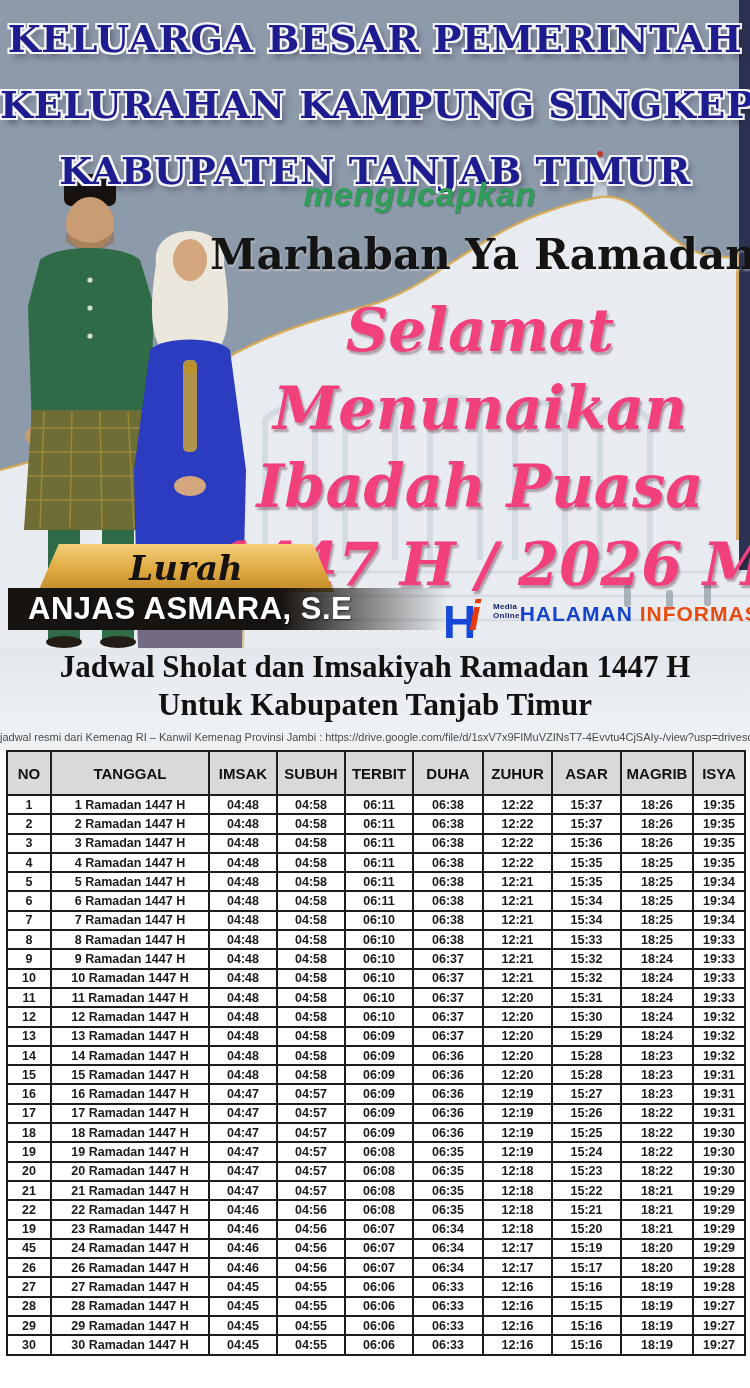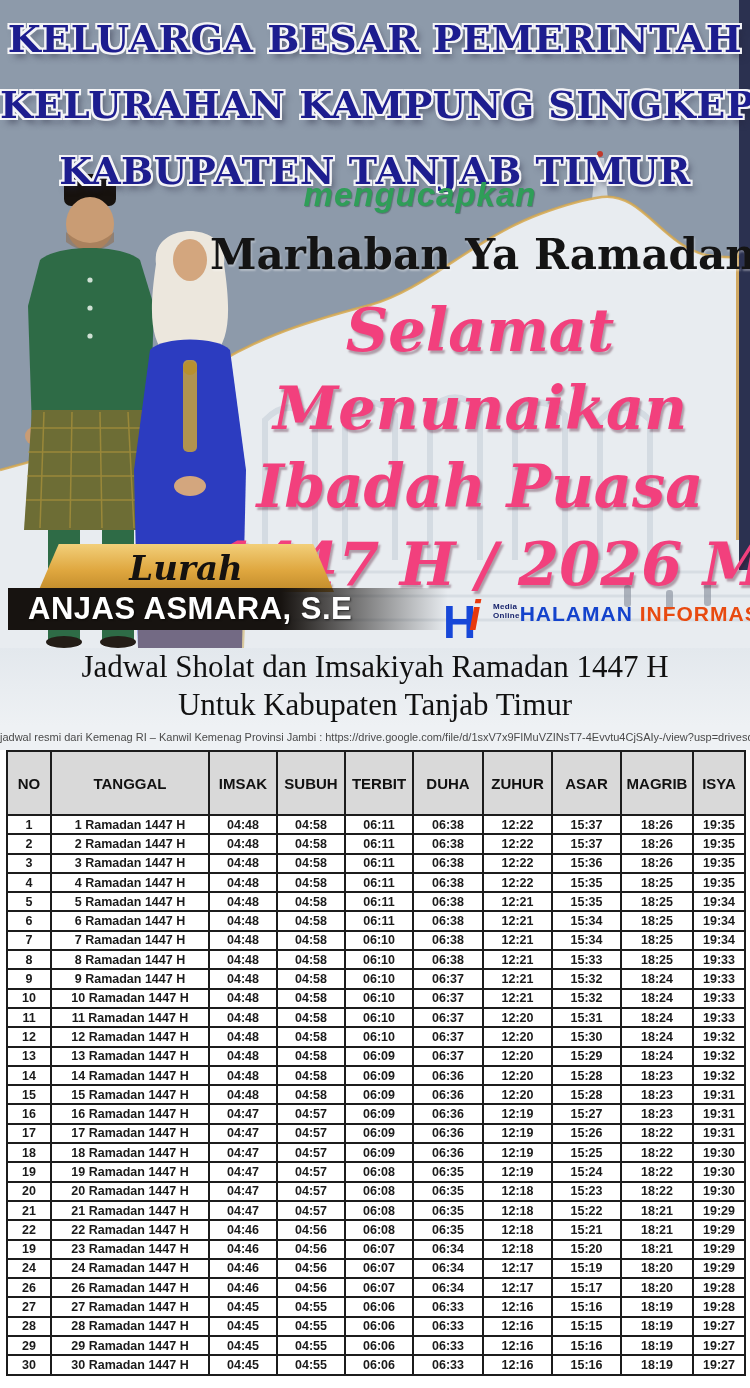--- a/index.html
+++ b/index.html
@@ -56,31 +56,31 @@
   .logo .texts { display:flex; flex-direction:row; padding-left:4px; padding-top:2px; }
   .logo .media { font-size:8px; font-weight:bold; color:#16226b; letter-spacing:.3px; }
   .logo .name { font-size:21px; font-weight:bold; letter-spacing:1px; white-space:nowrap; line-height:24px; }
   .logo .name .p1 { color:#1443cc; }
   .logo .name .p2 { color:#e84a10; }
   .logo .tag { font-size:11.5px; color:#2b2b2b; text-align:left; }
 
   
   .heading-block { position:absolute; left:0; top:648px; width:750px; height:78px;
     background:linear-gradient(180deg,#e3e8ed 0%, #eef1f4 100%); text-align:center; }
-  .heading-line { font-family:"Liberation Serif", serif; font-weight:normal; font-size:31px; color:#111;
+  .heading-line { font-family:"Liberation Serif", serif; font-weight:bold; font-size:31px; color:#111;
     line-height:38px; white-space:nowrap; }
   .source-note { position:absolute; left:0; top:726px; width:750px; height:24px;
     background:#eef1f4; text-align:center; font-size:11px; color:#4a4a4a; padding-top:5px; white-space:nowrap; }
 
   
   .sched-table { position:absolute; left:6px; top:750px; width:738px; border-collapse:collapse;
     table-layout:fixed; background:#fff; }
   .sched-table th, .sched-table td { border:2px solid #1c1c1c; text-align:center; vertical-align:middle;
     overflow:hidden; white-space:nowrap; }
-  .sched-table thead tr { height:64px; }
+  .sched-table thead tr { height:44px; }
   .sched-table th { background:#d9d9d9; font-size:15px; font-weight:bold; color:#111; }
   .sched-table tbody tr { height:19.3px; }
   .sched-table td { font-size:12.5px; font-weight:bold; color:#1a1a1a; }
 </style>
 </head>
 <body>
 
 <div class="canvas">
 
   <div class="poster">
@@ -508,21 +508,21 @@
           <td>04:46</td>
           <td>04:56</td>
           <td>06:07</td>
           <td>06:34</td>
           <td>12:18</td>
           <td>15:20</td>
           <td>18:21</td>
           <td>19:29</td>
         </tr>
         <tr>
-          <td>24</td>
+          <td>45</td>
           <td>24 Ramadan 1447 H</td>
           <td>04:46</td>
           <td>04:56</td>
           <td>06:07</td>
           <td>06:34</td>
           <td>12:17</td>
           <td>15:19</td>
           <td>18:20</td>
           <td>19:29</td>
         </tr>

